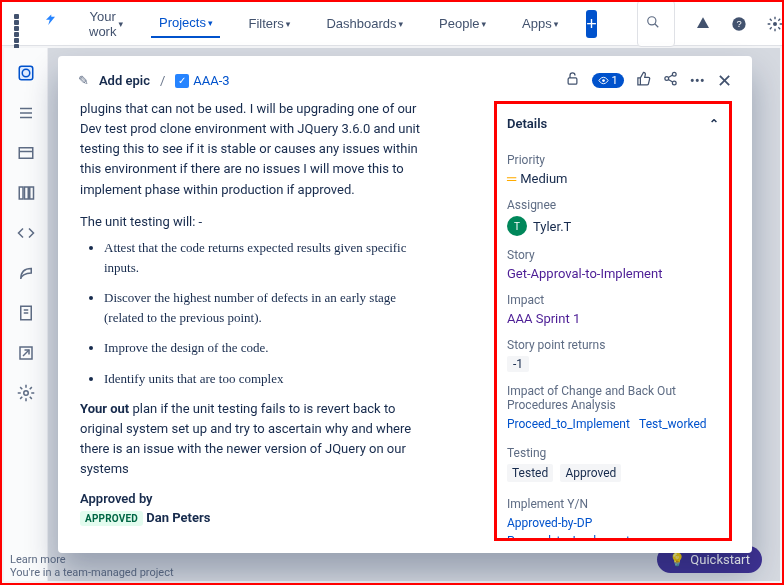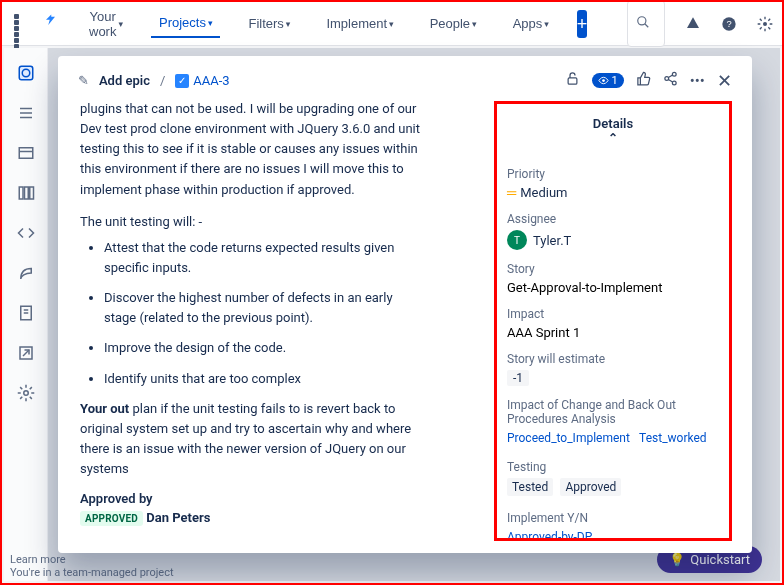--- a/index.html
+++ b/index.html
@@ -33,35 +33,35 @@
   .issue-type-icon { width: 14px; height: 14px; background: #2684FF; border-radius: 2px; display: inline-flex; align-items: center; justify-content: center; color:#fff; font-size: 10px; }
   .header-actions { margin-left: auto; display: flex; align-items: center; gap: 12px; color: #42526E; }
   .watch-count { background: #0052CC; color: #fff; border-radius: 10px; padding: 1px 6px; font-size: 11px; display: flex; align-items: center; gap: 3px; }
   .action-ic { cursor: pointer; font-size: 15px; color: #42526E; }
 
   .modal-body { display: flex; flex: 1; overflow: hidden; gap: 44px; }
   .content-col { flex: 1; overflow-y: auto; padding: 0 22px 12px 22px; position: relative; }
   .content-col::-webkit-scrollbar { width: 6px; }
   .content-col::-webkit-scrollbar-thumb { background: #c1c7d0; border-radius: 3px; }
   .desc-text { font-size: 13px; color: #172B4D; line-height: 1.55; margin-bottom: 12px; }
-  .desc-text ul { padding-left: 24px; margin: 6px 0; }
+  .desc-text ul { padding-left: 24px; margin: 6px 0; font-family: Liberation Serif, serif; }
   .desc-text li { margin-bottom: 10px; }
   .section-label { font-size: 13px; font-weight: 600; margin-top: 10px; }
   .badge-approved { background: #E3FCEF; color: #006644; font-size: 10px; font-weight: bold; padding: 2px 5px; border-radius: 3px; letter-spacing: 0.2px; }
   .approval-row { margin-top: 4px; }
   .highlight-comment { border: 3px solid red; border-radius: 3px; padding: 10px 10px; margin-top: 28px; font-size: 13px; }
 
   .details-col { width: 238px; border: 3px solid red; margin: 2px 20px 12px 4px; padding: 6px 10px 10px 10px; overflow-y: auto; }
-  .details-head { display: flex; justify-content: space-between; align-items: center; font-weight: 600; font-size: 13px; padding: 6px 0 10px 0; flex-direction: column; }
+  .details-head { display: flex; justify-content: space-between; align-items: center; font-weight: 600; font-size: 13px; padding: 6px 0 10px 0; }
   .field-label { font-size: 12px; color: #5E6C84; margin-top: 12px; margin-bottom: 4px; }
   .priority-row { display: flex; align-items: center; gap: 6px; font-size: 13px; }
   .priority-icon { color: #FFAB00; font-weight: bold; letter-spacing: -2px; }
   .assignee-row { display: flex; align-items: center; gap: 6px; font-size: 13px; }
   .assignee-avatar { width: 20px; height: 20px; border-radius: 50%; background: #00875A; color: #fff; font-size: 10px; display: flex; align-items: center; justify-content: center; }
-  .link { color: #000000; font-size: 13px; }
+  .link { color: #4c1d95; font-size: 13px; }
   .tag-box { background: #f4f5f7; padding: 2px 5px; border-radius: 2px; font-size: 12px; display: inline-block; margin-right: 4px; margin-bottom: 3px; }
   .link-tag { color: #0052CC; font-size: 12px; display: inline-block; margin-right: 6px; margin-bottom: 3px; }
   .sp-box { background: #f4f5f7; padding: 1px 6px; border-radius: 2px; font-size: 12px; display: inline-block; }
 </style>
 </head>
 <body>
 
 <div class="topbar">
   <div class="apps-icon">
     <span></span>
@@ -85,21 +85,21 @@
     </button>
   <button class="nav-item active">
       <span>Projects</span>
       <span class="chevron">▾</span>
     </button>
   <button class="nav-item">
       <span>Filters</span>
       <span class="chevron">▾</span>
     </button>
   <button class="nav-item">
-      <span>Implement</span>
+      <span>Dashboards</span>
       <span class="chevron">▾</span>
     </button>
   <button class="nav-item">
       <span>People</span>
       <span class="chevron">▾</span>
     </button>
   <button class="nav-item">
       <span>Apps</span>
       <span class="chevron">▾</span>
     </button>
@@ -294,21 +294,21 @@
         <span class="assignee-avatar">T</span>
         <span>Tyler.T</span>
       </div>
 
       <div class="field-label">Story</div>
       <div class="link">Get-Approval-to-Implement</div>
 
       <div class="field-label">Impact</div>
       <div class="link">AAA Sprint 1</div>
 
-      <div class="field-label">Story will estimate</div>
+      <div class="field-label">Story point returns</div>
       <span class="sp-box">-1</span>
 
       <div class="field-label">Impact of Change and Back Out Procedures Analysis</div>
       <div>
         <span class="link-tag">Proceed_to_Implement</span>
         <span class="link-tag">Test_worked</span>
       </div>
 
       <div class="field-label">Testing</div>
       <div>

